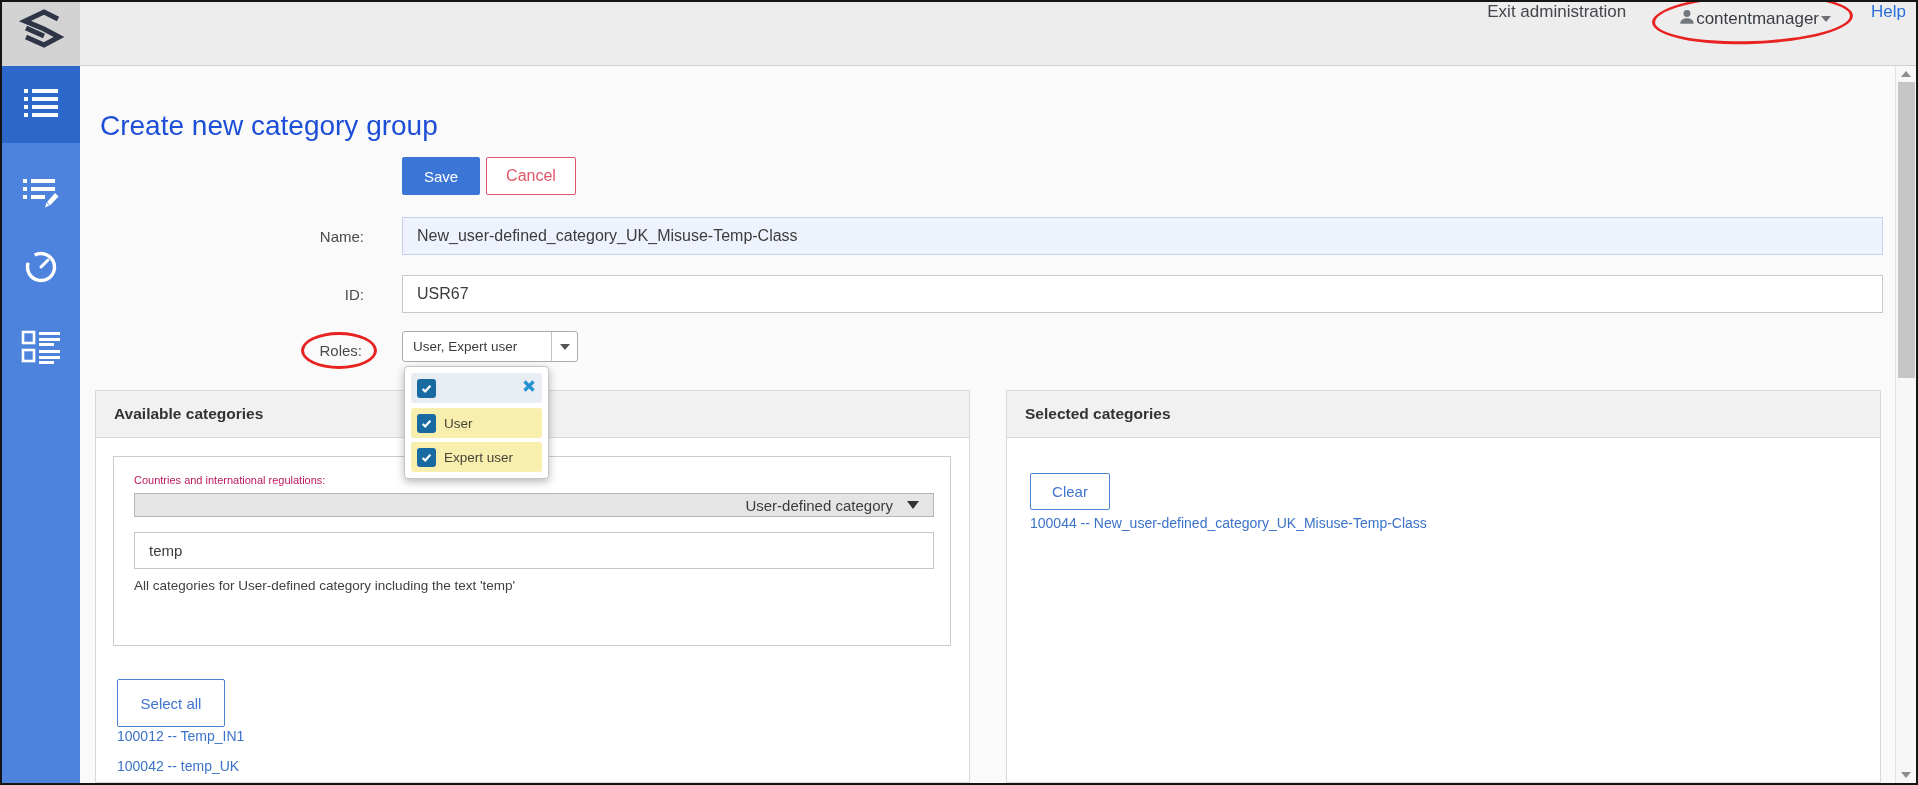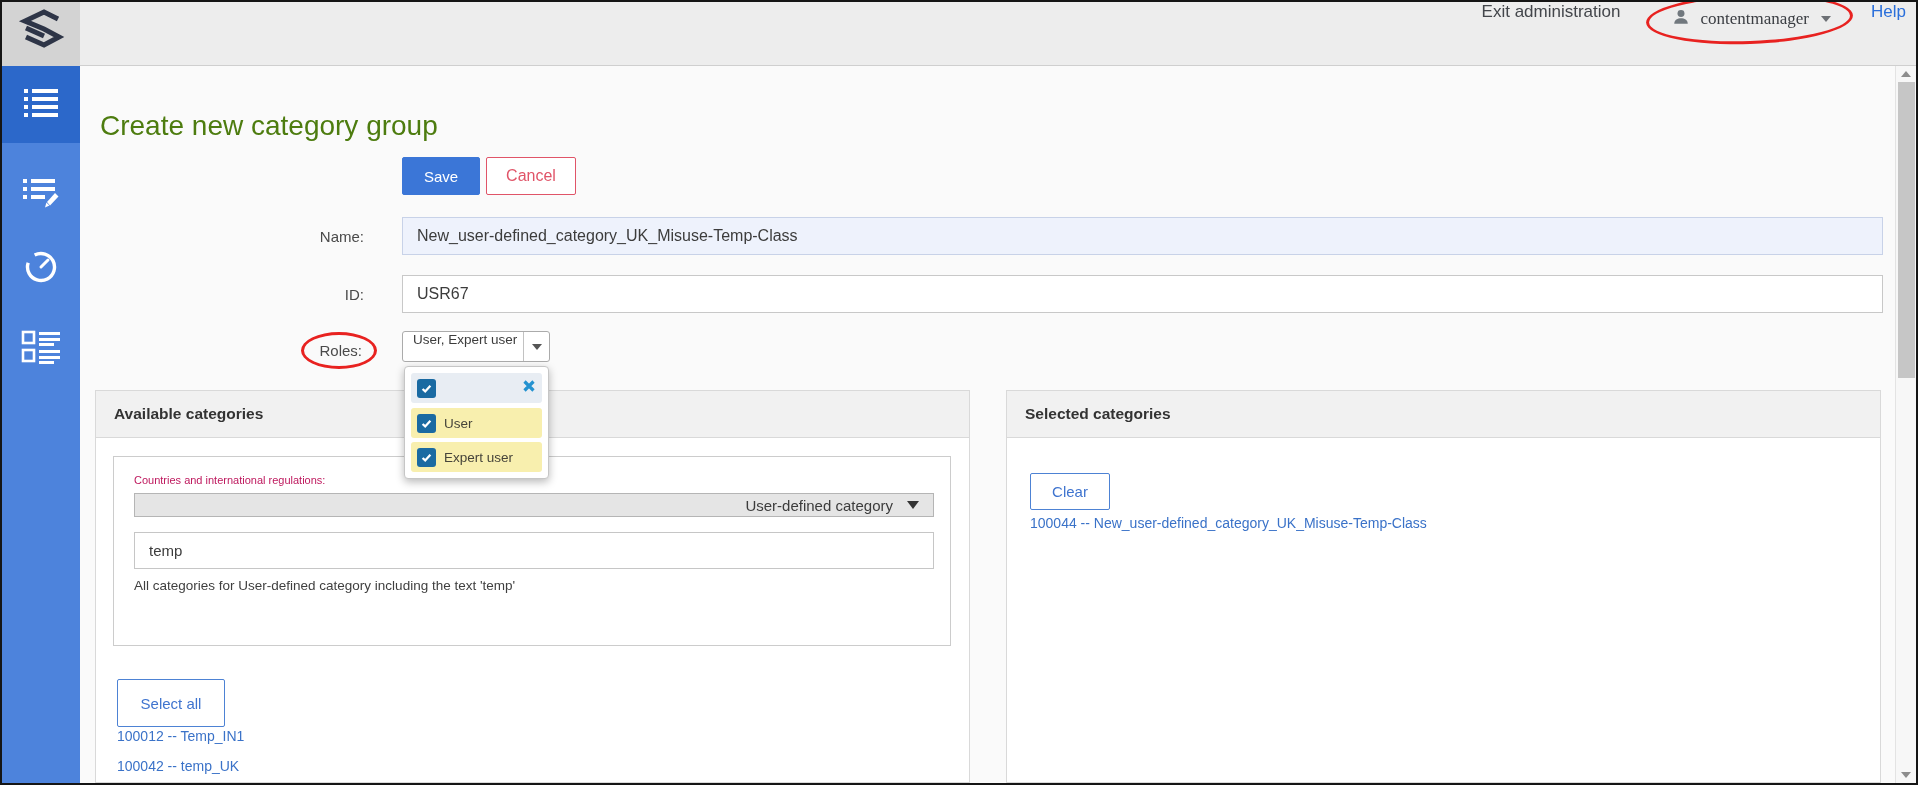--- a/index.html
+++ b/index.html
@@ -9,59 +9,59 @@
            background:#fafafa; overflow:hidden; }
 
   
   .topbar { position:absolute; left:0; top:0; width:1914px; height:64px;
             background:#ededed; border-bottom:1px solid #cfcfcf; }
   .logo-cell { position:absolute; left:0; top:0; width:78px; height:64px;
                background:#d3d3d3; display:flex; align-items:center; justify-content:center; }
   .topbar-right { position:absolute; right:10px; top:0; height:64px;
                   display:flex; align-items:flex-start; }
   .exit-link { font-size:17px; color:#43464b; margin-right:42px; }
-  .user-menu { position:relative; display:flex; align-items:center; gap:10px;
-               padding:6px 10px; margin-right:30px;font-family:Liberation Serif, serif; }
+  .user-menu { position:relative; display:flex; align-items:center; gap:0;
+               padding:6px 10px; margin-right:30px; }
   .user-name { font-size:17px; color:#3a3d42; }
   .caret-down { width:0; height:0; border-left:5px solid transparent;
                 border-right:5px solid transparent; border-top:6px solid #6d7075; margin-left:2px; }
   .help-link { font-size:17px; color:#2a6fdb; }
   .annotation-ellipse { position:absolute; border:3px solid #e82220; border-radius:50%;
                         pointer-events:none; z-index:50; }
   .ellipse-user { left:-16px; right:-12px; top:-8px; bottom:-8px; transform:rotate(-2deg); }
   .ellipse-roles { left:299px; top:330px; width:76px; height:37px; }
 
   
   .sidebar { position:absolute; left:0; top:64px; width:78px; height:717px; background:#4d83dc; }
   .side-item { position:absolute; left:0; width:78px; display:flex; align-items:center; justify-content:center; }
   .side-item.active { top:0; height:77px; background:#2c68ca; }
   .si2 { top:100px; height:58px; } .si3 { top:172px; height:62px; } .si4 { top:252px; height:62px; }
 
   
-  .page-title { position:absolute; left:98px; top:108px; font-size:28px; color:#4d7c0f; }
+  .page-title { position:absolute; left:98px; top:108px; font-size:28px; color:#1d4ed8; }
   .btn-save { position:absolute; left:400px; top:155px; width:78px; height:38px;
               background:#3b76d7; color:#ffffff; font-size:15px; border:1px solid #3b76d7;
               border-radius:2px; cursor:pointer; }
   .btn-cancel { position:absolute; left:484px; top:155px; width:90px; height:38px;
                 background:#ffffff; color:#e05468; font-size:16px; border:1px solid #e05468;
                 border-radius:2px; cursor:pointer; }
   .form-label { position:absolute; width:130px; text-align:right; font-size:15px; color:#4a4a4a; }
   .lbl-name { left:232px; top:226px; }
   .lbl-id   { left:232px; top:284px; }
   .lbl-roles{ left:232px; top:340px; width:128px; }
   .txt-input { position:absolute; left:400px; width:1481px; height:38px; border:1px solid #c8c8c8;
                background:#ffffff; font-family:"Liberation Sans",sans-serif; font-size:16px;
                color:#3c3c3c; padding:0 14px; }
   .inp-name { top:215px; background:#eef2fc; border-color:#c8d2e8; }
   .inp-id   { top:273px; }
 
   
-  .roles-select { position:absolute; left:400px; top:329px; width:148px; height:31px;
+  .roles-select { position:absolute; left:400px; top:329px; width:176px; height:31px;
                   background:#ffffff; border:1px solid #ababab; border-radius:3px;
-                  display:flex; align-items:flex-start; cursor:pointer; }
+                  display:flex; align-items:center; cursor:pointer; }
   .roles-select .value { flex:1; font-size:13.5px; color:#3c3c3c; padding-left:10px; white-space:nowrap; }
   .roles-select .caret-cell { width:26px; height:100%; border-left:1px solid #c2c2c2;
                   display:flex; align-items:center; justify-content:center; }
   .caret-sm { width:0; height:0; border-left:5px solid transparent; border-right:5px solid transparent;
               border-top:6px solid #555; }
   .roles-dropdown { position:absolute; left:402px; top:364px; width:145px; z-index:40;
                     background:#ffffff; border:1px solid #c6c6c6; border-radius:4px;
                     box-shadow:0 3px 8px rgba(0,0,0,.28); padding:6px;text-align:right; }
   .dd-row { display:flex; align-items:center; gap:8px; height:30px; padding:0 6px;
             border-radius:3px; cursor:pointer; }

